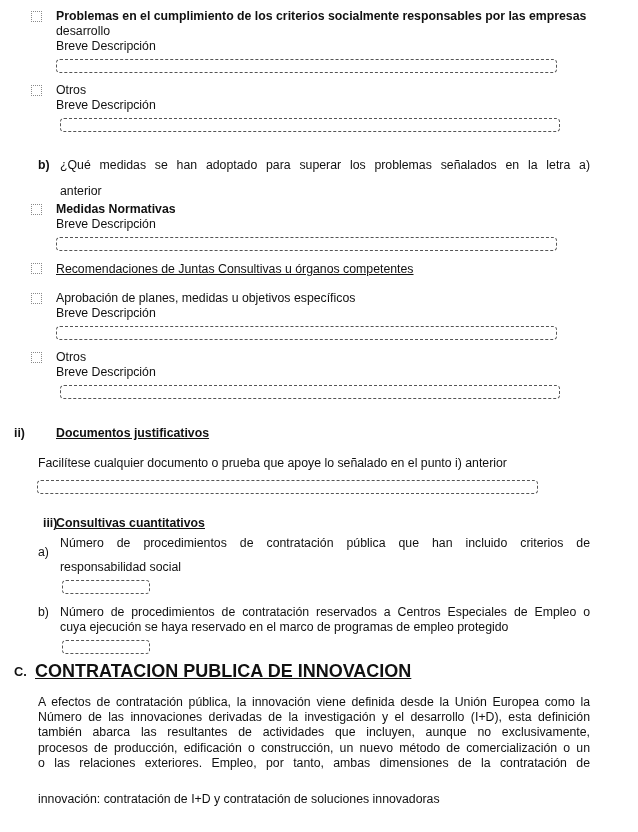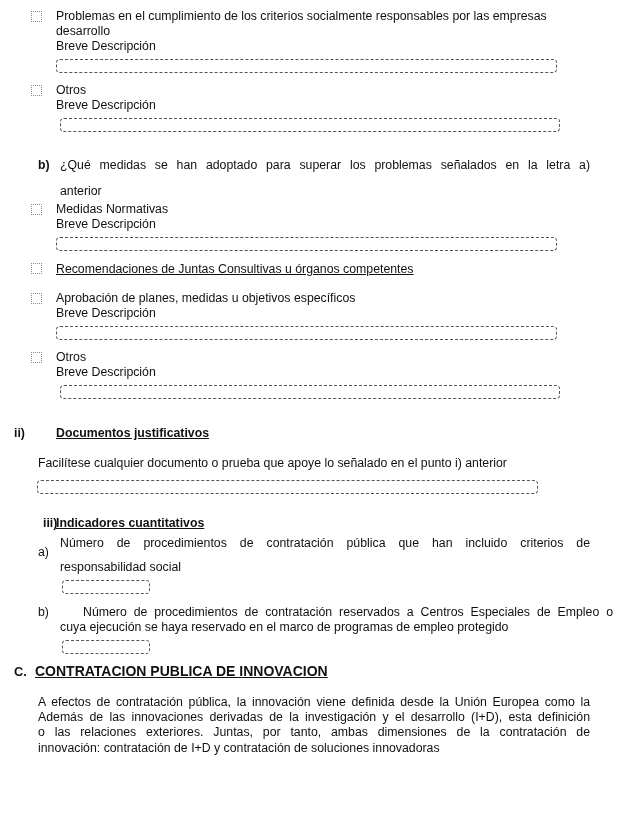--- a/index.html
+++ b/index.html
@@ -6,42 +6,42 @@
   body{width:638px;height:832px;position:relative;overflow:hidden;
        font-family:"Liberation Sans",sans-serif;font-size:12.3px;color:#111;line-height:15px;}
   .cb{position:absolute;width:11px;height:11px;border:1px dotted #8a8a8a;background:#fff;box-sizing:border-box;}
   .field{position:absolute;height:14px;border:1px dashed #555;border-radius:4px;background:#fff;box-sizing:border-box;}
   .lbl{position:absolute;white-space:nowrap;}
   .bold{font-weight:bold;}
   .ul{text-decoration:underline;font-weight:bold;}
   .just{text-align:justify;text-align-last:justify;}
   .para{position:absolute;left:38px;width:552px;text-align:justify;line-height:15.2px;}
   .para span{display:block;text-align:justify;text-align-last:justify;}
-  .para span.last{text-align-last:left;}
+  .para span.last{text-align-last:left;margin-top:21px;}
 </style>
 </head>
 <body>
 
 <div class="cb" style="left:31px;top:11px;"></div>
-<div class="lbl" style="left:56px;top:9px;">Problemas en el cumplimiento de los criterios socialmente responsables por las empresas</div>
+<div class="lbl" style="left:56px;top:9px;font-weight:bold;">Problemas en el cumplimiento de los criterios socialmente responsables por las empresas</div>
 <div class="lbl" style="left:56px;top:24px;">desarrollo</div>
 <div class="lbl" style="left:56px;top:39px;">Breve Descripción</div>
 <input class="field" style="left: 56px; top: 59px; width: 501px;" value="">
 
 <div class="cb" style="left:31px;top:85px;"></div>
 <div class="lbl" style="left:56px;top:83px;">Otros</div>
 <div class="lbl" style="left:56px;top:98px;">Breve Descripción</div>
 <input class="field" style="left: 60px; top: 118px; width: 500px;" value="">
 
 <div class="lbl bold" style="left:38px;top:158px;">b)</div>
 <div class="lbl just" style="left:60px;top:158px;width:530px;">¿Qué medidas se han adoptado para superar los problemas señalados en la letra a)</div>
 <div class="lbl" style="left:60px;top:184px;">anterior</div>
 
 <div class="cb" style="left:31px;top:204px;"></div>
-<div class="lbl" style="left:56px;top:202px;">Medidas Normativas</div>
+<div class="lbl" style="left:56px;top:202px;font-weight:bold;">Medidas Normativas</div>
 <div class="lbl" style="left:56px;top:217px;">Breve Descripción</div>
 <input class="field" style="left: 56px; top: 237px; width: 501px;" value="">
 
 <div class="cb" style="left:31px;top:263px;"></div>
 <div class="lbl" style="left:56px;top:262px;text-decoration:underline;">Recomendaciones de Juntas Consultivas u órganos competentes</div>
 
 <div class="cb" style="left:31px;top:293px;"></div>
 <div class="lbl" style="left:56px;top:291px;">Aprobación de planes, medidas u objetivos específicos</div>
 <div class="lbl" style="left:56px;top:306px;">Breve Descripción</div>
 <input class="field" style="left: 56px; top: 326px; width: 501px;" value="">
@@ -50,33 +50,35 @@
 <div class="lbl" style="left:56px;top:350px;">Otros</div>
 <div class="lbl" style="left:56px;top:365px;">Breve Descripción</div>
 <input class="field" style="left: 60px; top: 385px; width: 500px;" value="">
 
 <div class="lbl bold" style="left:14px;top:426px;">ii)</div>
 <div class="lbl ul" style="left:56px;top:426px;">Documentos justificativos</div>
 <div class="lbl" style="left:38px;top:456px;">Facilítese cualquier documento o prueba que apoye lo señalado en el punto i) anterior</div>
 <input class="field" style="left: 37px; top: 480px; width: 501px;" value="">
 
 <div class="lbl bold" style="left:14px;top:516px;margin-left:29px;">iii)</div>
-<div class="lbl ul" style="left:56px;top:516px;">Indicadores cuantitativos</div>
+<div class="lbl ul" style="left:56px;top:516px;">Consultivas cuantitativos</div>
 
 <div class="lbl" style="left:38px;top:545px;">a)</div>
 <div class="lbl just" style="left:60px;top:517px;width:530px;margin-top:19px;">Número de procedimientos de contratación pública que han incluido criterios de</div>
 <div class="lbl" style="left:60px;top:560px;">responsabilidad social</div>
 <input class="field" style="left: 62px; top: 580px; width: 88px;" value="">
 
 <div class="lbl" style="left:38px;top:605px;">b)</div>
-<div class="lbl just" style="left:60px;top:605px;width:530px;margin-left:23px;">Número de procedimientos de contratación reservados a Centros Especiales de Empleo o</div>
+<div class="lbl just" style="left:60px;top:605px;width:530px;">Número de procedimientos de contratación reservados a Centros Especiales de Empleo o</div>
 <div class="lbl" style="left:60px;top:620px;">cuya ejecución se haya reservado en el marco de programas de empleo protegido</div>
 <input class="field" style="left: 62px; top: 640px; width: 88px;" value="">
 
 <div class="lbl bold" style="left:14px;top:664px;font-size:12.8px;">C.</div>
-<div class="lbl ul" style="left:35px;top:664px;font-size:14px;">CONTRATACION PUBLICA DE INNOVACION</div>
+<div class="lbl ul" style="left:35px;top:664px;font-size:18px;">CONTRATACION PUBLICA DE INNOVACION</div>
 
 <div class="para" style="top:695px;">
   <span>A efectos de contratación pública, la innovación viene definida desde la Unión Europea como la</span>
-  <span>Además de las innovaciones derivadas de la investigación y el desarrollo (I+D), esta definición</span>
-  <span>o las relaciones exteriores. Juntas, por tanto, ambas dimensiones de la contratación de</span>
+  <span>Número de las innovaciones derivadas de la investigación y el desarrollo (I+D), esta definición</span>
+  <span>también abarca las resultantes de actividades que incluyen, aunque no exclusivamente,</span>
+  <span>procesos de producción, edificación o construcción, un nuevo método de comercialización o un</span>
+  <span>o las relaciones exteriores. Empleo, por tanto, ambas dimensiones de la contratación de</span>
   <span class="last">innovación: contratación de I+D y contratación de soluciones innovadoras</span>
 </div>
 
 </body></html>

